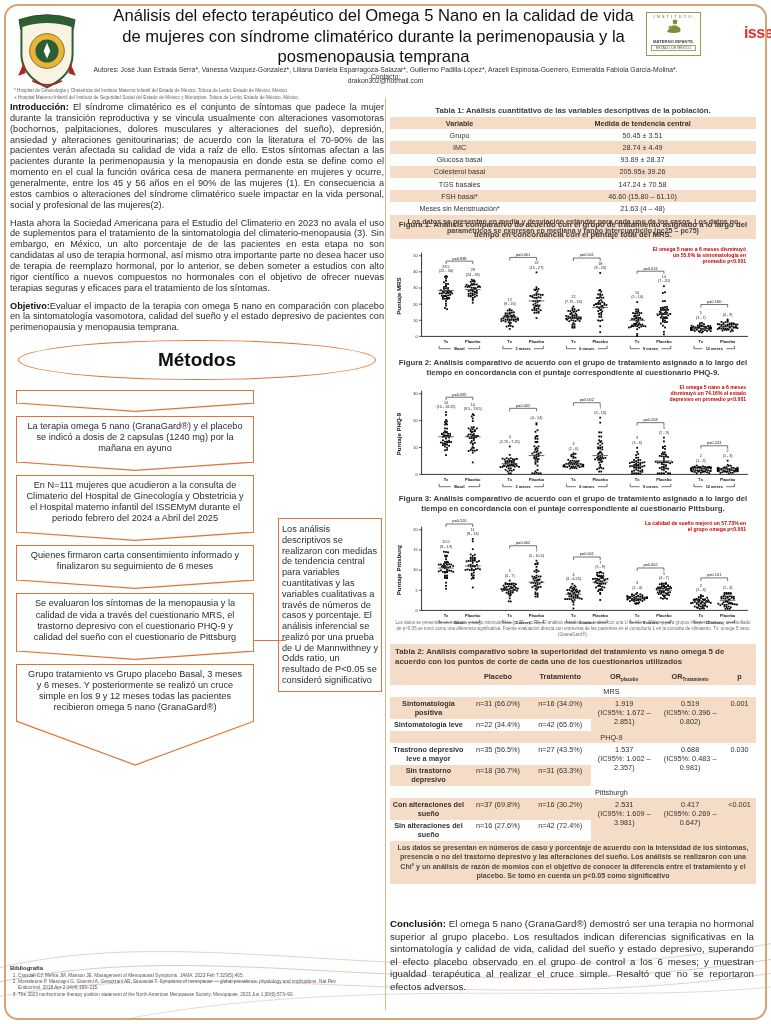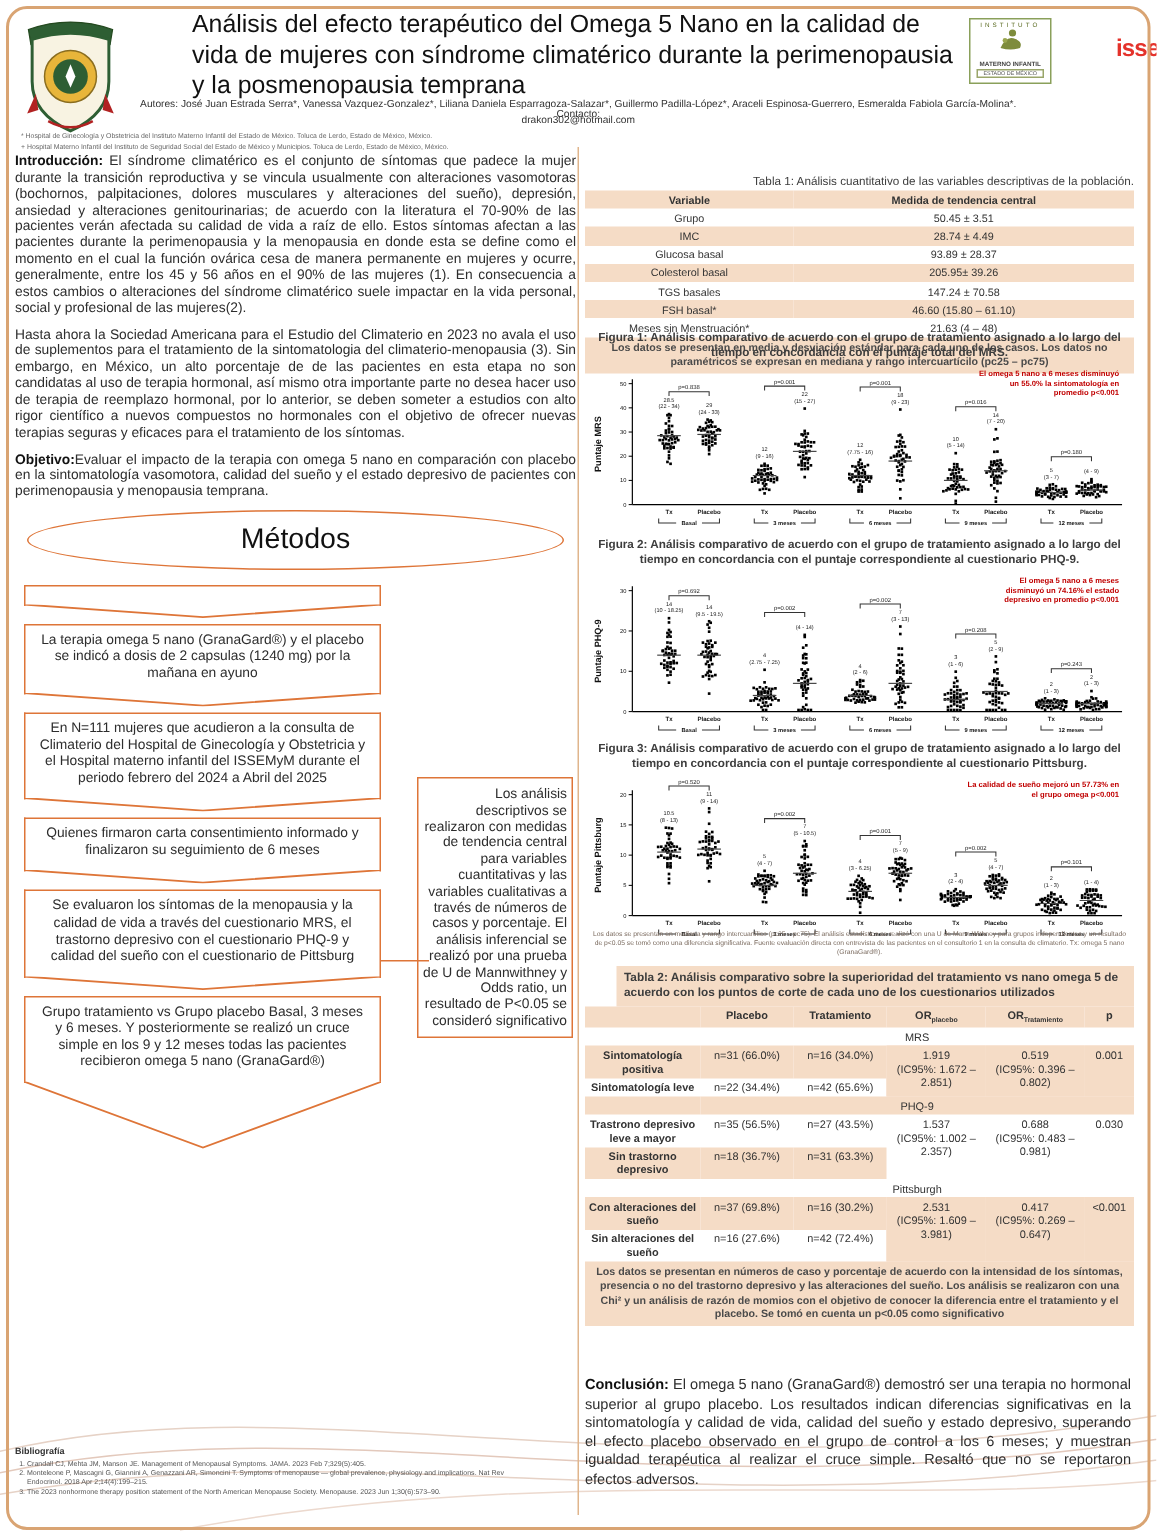--- a/index.html
+++ b/index.html
@@ -7,21 +7,21 @@
        font-family:"Liberation Sans",sans-serif;color:#222;overflow:hidden;}
   .frame{position:absolute;inset:4px;border:2px solid #D9A473;border-radius:14px;
          pointer-events:none;z-index:5;}
   .divider{position:absolute;left:385px;top:98px;height:912px;width:0;
            border-left:1.5px solid #E0B58C;z-index:1;}
   .waves{position:absolute;left:0;top:908px;width:771px;height:116px;z-index:0;}
 
   
   .hdr{position:absolute;left:0;top:0;width:771px;height:100px;z-index:2;}
   .crest{position:absolute;left:14px;top:6px;}
-  .title{position:absolute;left:128px;right:132px;top:6px;text-align:left;
+  .title{position:absolute;left:108px;right:132px;top:6px;text-align:center;
          font-size:16.6px;line-height:1.24;color:#111;}
   .authors{position:absolute;left:80px;right:80px;top:66px;text-align:center;
            font-size:6.8px;color:#333;}
   .contact{position:absolute;left:80px;right:80px;top:77px;text-align:center;
            font-size:6.8px;color:#333;}
   .aff{position:absolute;left:14px;top:88px;font-size:4.6px;color:#666;line-height:1.5;}
   .imi-box{position:absolute;left:646px;top:12px;width:53px;height:42px;
            border:1px solid #8AA05A;background:#fff;text-align:center;overflow:hidden;}
   .imi-top{font-size:4.2px;letter-spacing:2px;color:#5a6a20;margin-top:1px;}
   .imi-mid{font-size:4.2px;font-weight:bold;color:#444;margin-top:1px;}
@@ -32,53 +32,53 @@
   
   .colL{position:absolute;left:10px;top:102px;width:374px;height:920px;z-index:2;}
   .colR{position:absolute;left:390px;top:96px;width:366px;height:926px;z-index:2;}
 
   .intro{font-size:9.2px;line-height:1.18;text-align:justify;margin:0 0 7px;color:#2d2d2d;}
   .intro b{color:#111;}
 
   .metodos{position:relative;margin-top:4px;}
   .ellipse{width:95%;height:38px;margin:0 auto 10px;border:1.6px solid #DE7538;
            border-radius:50%;display:flex;align-items:center;justify-content:center;
-           font-size:19px;font-weight:normal;color:#111;}
+           font-size:19px;font-weight:bold;color:#111;}
   .flowcol{width:238px;margin-left:6px;}
   .flowbox{position:relative;border:1.3px solid #DE7538;border-bottom:none;background:#fff;
            padding:4px 9px 9px;margin-bottom:12px;text-align:center;font-size:9.2px;
            line-height:1.2;color:#2d2d2d;}
   .tail{position:absolute;left:-1.3px;bottom:-8px;width:calc(100% + 2.6px);height:9px;display:block;}
   .tail-big{position:absolute;left:-1.3px;bottom:-44px;width:calc(100% + 2.6px);height:45px;display:block;}
   .boxlast{margin-bottom:48px;}
   .sidebox{position:absolute;right:2px;top:178px;width:96px;border:1.3px solid #DE7538;
-           padding:5px 3px;font-size:9.2px;line-height:1.17;text-align:right;color:#2d2d2d;}
+           padding:5px 3px;font-size:9.2px;line-height:1.17;text-align:left;color:#2d2d2d;}
   .sideconn{position:absolute;right:98px;top:300px;width:32px;border-top:1.3px solid #DE7538;}
 
   .biblio{position:absolute;left:0;bottom:24px;width:330px;}
   .biblio h4{margin:0 0 2px;font-size:6px;color:#333;}
   .biblio ol{margin:0;padding-left:8px;font-size:4.7px;color:#555;line-height:1.35;}
 
   
   .t1wrap{position:absolute;top:0;left:0;right:0;}
-  .tbl-title{font-size:7.8px;font-weight:normal;color:#3d3d3d;text-align:right;margin:20px 0 2px;}
+  .tbl-title{font-size:7.8px;font-weight:bold;color:#3d3d3d;text-align:center;margin:10px 0 2px;}
   table{border-collapse:collapse;width:100%;}
   .t1 td,.t1 th{font-size:7.2px;padding:1.6px 3px;text-align:center;color:#333;}
   .t1 th{font-weight:bold;}
   .pe{background:#F5DCC6;padding-left:39px;}
   .note{background:#F5DCC6;font-size:7.1px;font-weight:bold;color:#4a4a4a;
         text-align:center;padding:3px 6px;line-height:1.3;}
   .figcap{position:absolute;left:0;right:0;font-size:7.8px;font-weight:bold;color:#3d3d3d;
           text-align:center;line-height:1.25;}
   .figsvg{position:absolute;left:0;width:366px;height:118px;}
   .fignote{position:absolute;left:4px;right:4px;font-size:4.5px;color:#7a6a5e;
            text-align:center;line-height:1.3;}
   .t2wrap{position:absolute;left:0;right:0;top:548px;}
   .t2title{background:#F5DCC6;font-size:7.9px;font-weight:bold;color:#3d3d3d;
-           text-align:left;padding:3px 5px;line-height:1.3;margin-left:21px;}
+           text-align:left;padding:3px 5px;line-height:1.3;}
   .t2 td,.t2 th{font-size:7.3px;padding:1.6px 2px;text-align:center;color:#333;
                 vertical-align:top;line-height:1.25;}
   .t2 th{font-weight:bold;}
   .t2 .lbl{font-weight:bold;}
   .t2 sub{font-size:4.6px;}
   .conc{position:absolute;left:0;right:2px;top:822px;font-size:9.7px;line-height:1.3;
         text-align:justify;color:#2d2d2d;}
   .conc b{color:#111;}
 </style>
 </head>

